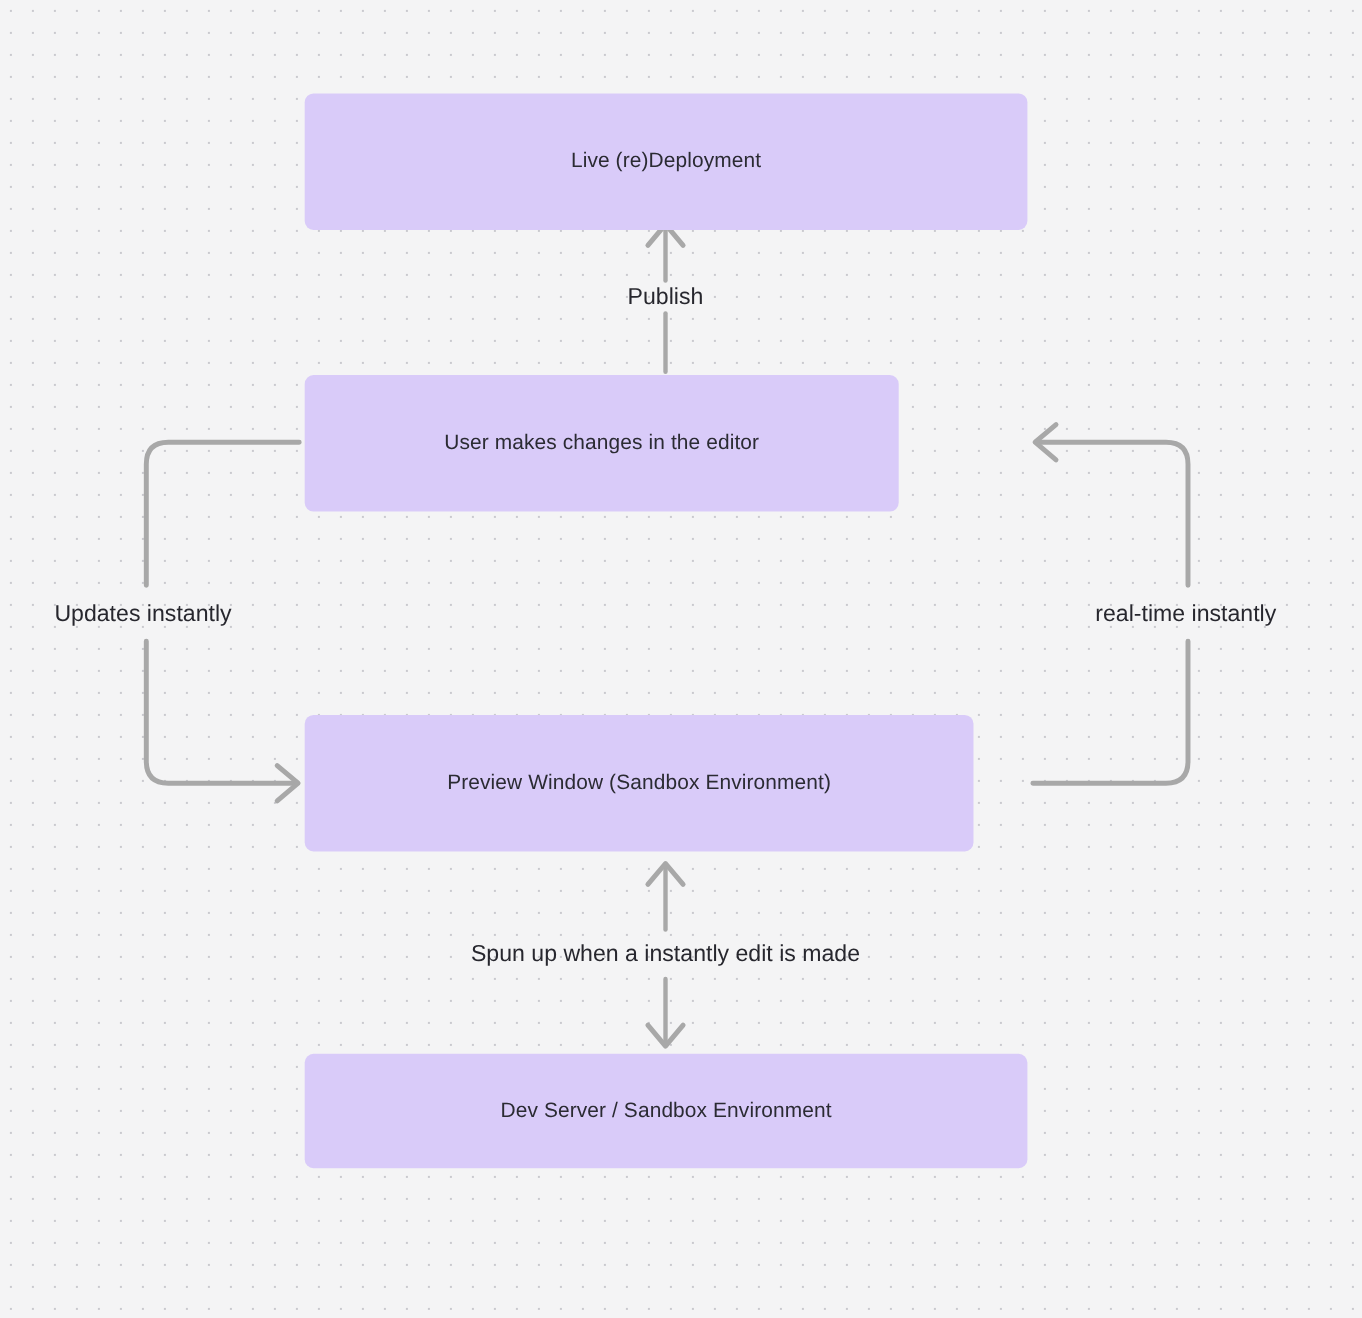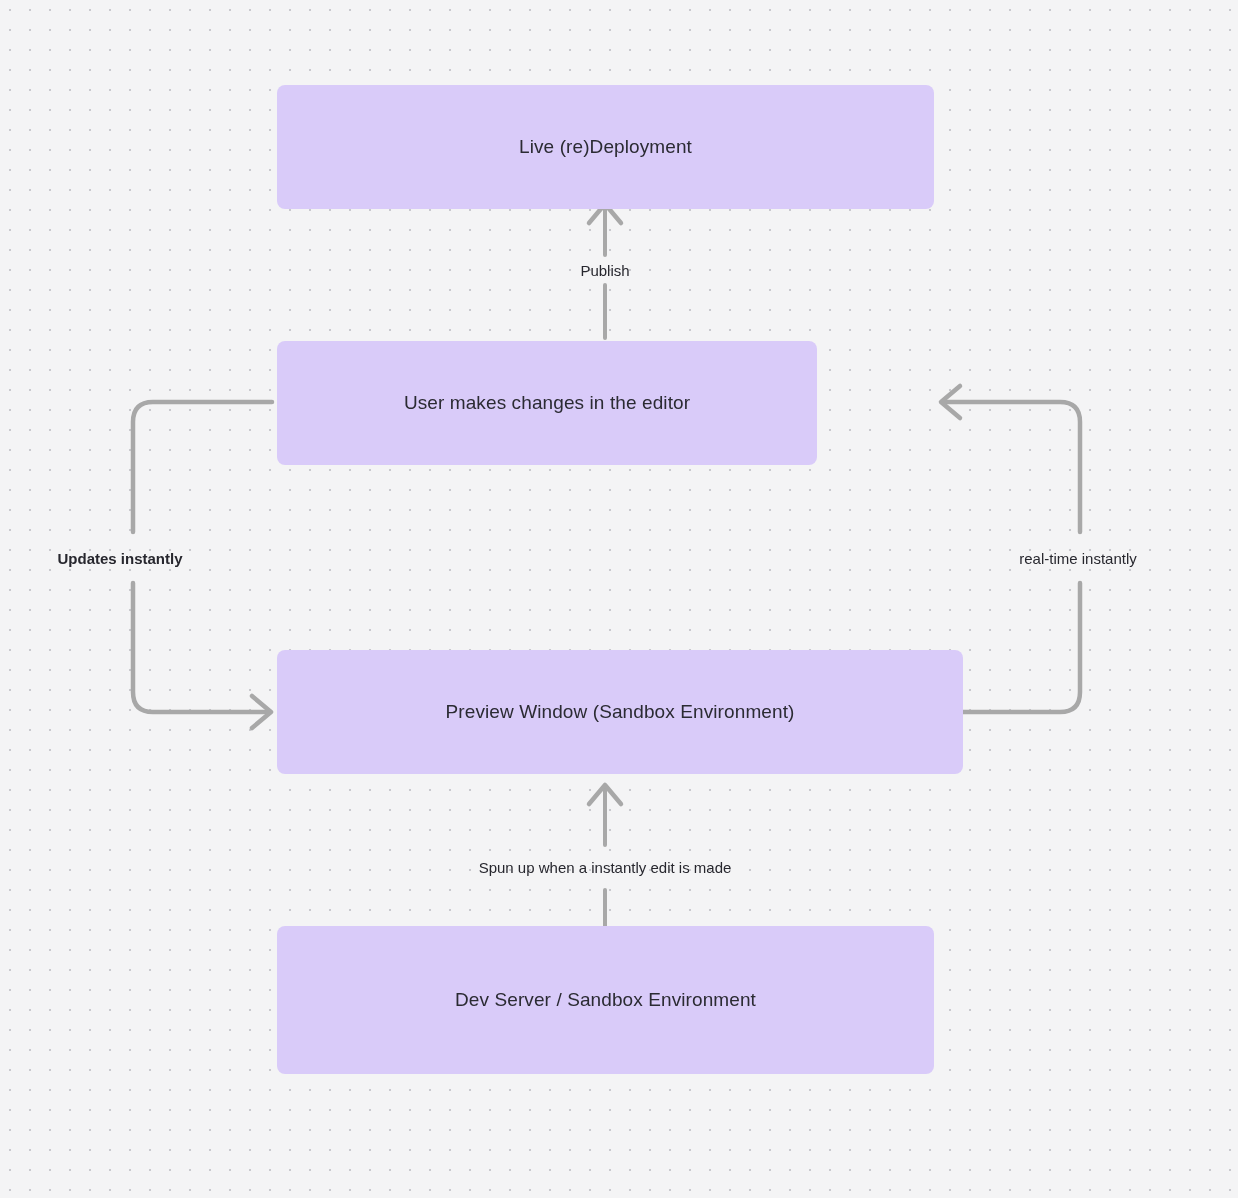--- a/index.html
+++ b/index.html
@@ -46,33 +46,33 @@
     font-family: "Liberation Sans", sans-serif;
     font-size: 19px;
     line-height: 1.25;
     letter-spacing: 0.1px;
     padding: 0 16px;
   }
   .edge-label {
     position: absolute;
     color: #27272e;
     font-family: "Liberation Sans", sans-serif;
-    font-size: 15px;
+    font-size: 21px;
     line-height: 1;
     white-space: nowrap;
     transform: translate(-50%, -50%);
     background: transparent;
   }
   #n-live        { left: 277px; top: 73px;  width: 657px; height: 124px; margin-top: 12px; }
   #n-editor      { left: 277px; top: 341px; width: 540px; height: 124px; }
-  #n-preview     { left: 277px; top: 650px; width: 686px; height: 124px; }
-  #n-devserver   { left: 277px; top: 926px; width: 657px; height: 148px; }
+  #n-preview     { left: 277px; top: 650px; width: 608px; height: 124px; }
+  #n-devserver   { left: 277px; top: 958px; width: 657px; height: 104px; }
 
   #lbl-publish   { left: 605px; top: 270px; }
-  #lbl-updates   { left: 120px; top: 558px; font-weight: bold; }
+  #lbl-updates   { left: 130px; top: 558px; }
   #lbl-feedback  { left: 1078px; top: 558px; }
   #lbl-spun      { left: 605px; top: 867px; }
 </style>
 </head>
 <body>
 
 <div id="canvas">
 
   <svg class="edge-layer" viewBox="0 0 1238 1198" width="1238" height="1198" xmlns="http://www.w3.org/2000/svg">
 

